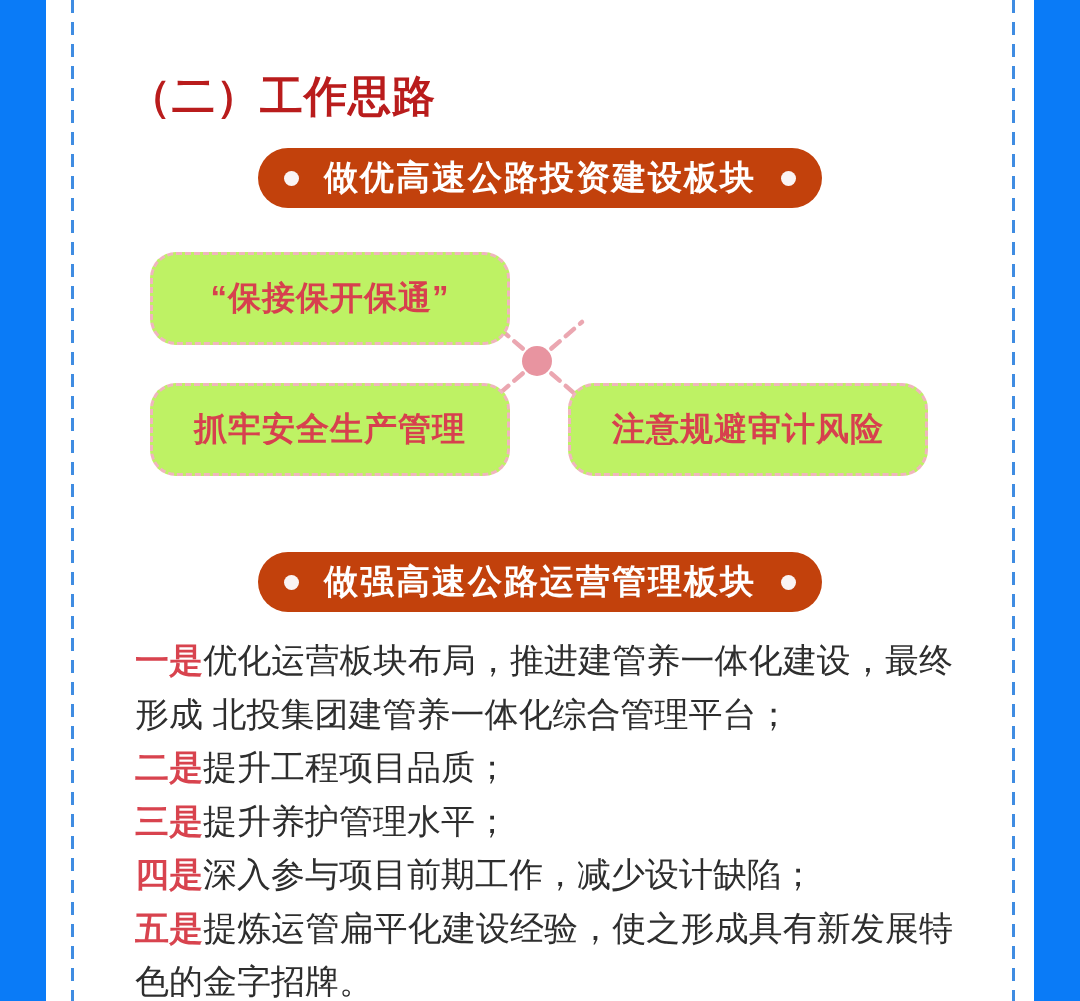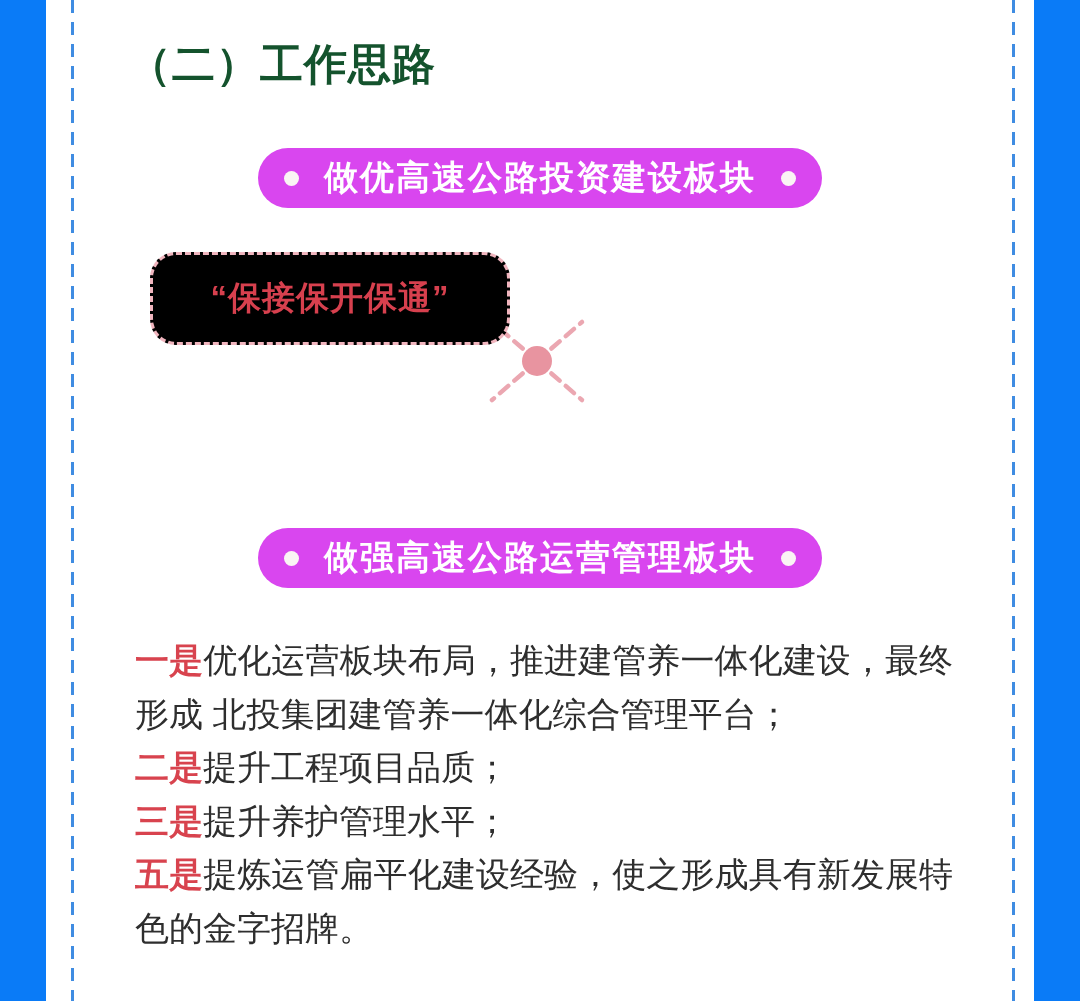--- a/index.html
+++ b/index.html
@@ -23,48 +23,48 @@
   
   .dash-line {
     position: absolute; top: 0; width: 3px; height: 100%;
     background: repeating-linear-gradient(to bottom, #3f8ce2 0 13px, transparent 13px 22px);
   }
   .dash-line.left { left: 71px; }
   .dash-line.right { left: 1012px; }
 
   
   .section-title {
-    position: absolute; left: 128px; top: 36px;
-    font-size: 43px; font-weight: bold; color: #14532d;
+    position: absolute; left: 128px; top: 68px;
+    font-size: 43px; font-weight: bold; color: #b91c1c;
     letter-spacing: 1px; white-space: nowrap;
   }
 
   
   .banner {
     position: absolute; left: 258px; width: 564px; height: 60px;
-    background: #d946ef; border-radius: 30px;
+    background: #c2410c; border-radius: 30px;
     display: flex; align-items: center; justify-content: space-between;
     padding: 0 26px; box-sizing: border-box;
   }
   .banner.first { top: 148px; }
-  .banner.second { top: 528px; text-align: center; }
+  .banner.second { top: 552px; text-align: center; }
   .banner .dot {
     width: 15px; height: 15px; border-radius: 50%;
     background: #faf4f4; flex: 0 0 auto;
   }
   .banner .banner-label {
     color: #ffffff; font-weight: bold; font-size: 34px;
     letter-spacing: 2px; white-space: nowrap;
   }
 
   
   .callout {
     position: absolute; width: 360px; height: 93px;
     border: 3px dashed #f0b5be; border-radius: 26px;
-    background: #000000; box-sizing: border-box;
+    background: #bef264; box-sizing: border-box;
     display: flex; align-items: center; justify-content: center;
     color: #d7404e; font-weight: bold; font-size: 33px;
     letter-spacing: 1px; white-space: nowrap;
   }
   .callout.b1 { left: 150px; top: 252px; }
   .callout.b2 { left: 568px; top: 252px; }
   .callout.b3 { left: 150px; top: 383px; }
   .callout.b4 { left: 568px; top: 383px; }
 
   .connector-svg {
@@ -104,35 +104,44 @@
       <line x1="537" y1="361" x2="582" y2="322"></line>
       <line x1="537" y1="361" x2="492" y2="400"></line>
       <line x1="537" y1="361" x2="582" y2="400"></line>
     </g>
     <circle cx="537" cy="361" r="15" fill="#e894a0"></circle>
   </svg>
 
   <div class="callout b1">
     <span>“保接保开保通”</span>
   </div>
+  <div class="callout b3">
+    <span>抓牢安全生产管理</span>
+  </div>
+  <div class="callout b4">
+    <span>注意规避审计风险</span>
+  </div>
 
   <div class="banner second">
     <span class="dot"></span>
     <span class="banner-label">做强高速公路运营管理板块</span>
     <span class="dot"></span>
   </div>
 
   <div class="points">
     <div class="point">
       <span class="lead">一是</span><span>优化运营板块布局，推进建管养一体化建设，最终形成 北投集团建管养一体化综合管理平台；</span>
     </div>
     <div class="point">
       <span class="lead">二是</span><span>提升工程项目品质；</span>
     </div>
     <div class="point">
       <span class="lead">三是</span><span>提升养护管理水平；</span>
     </div>
     <div class="point">
+      <span class="lead">四是</span><span>深入参与项目前期工作，减少设计缺陷；</span>
+    </div>
+    <div class="point">
       <span class="lead">五是</span><span>提炼运管扁平化建设经验，使之形成具有新发展特色的金字招牌。</span>
     </div>
   </div>
 
 </div>
 
 </body></html>

